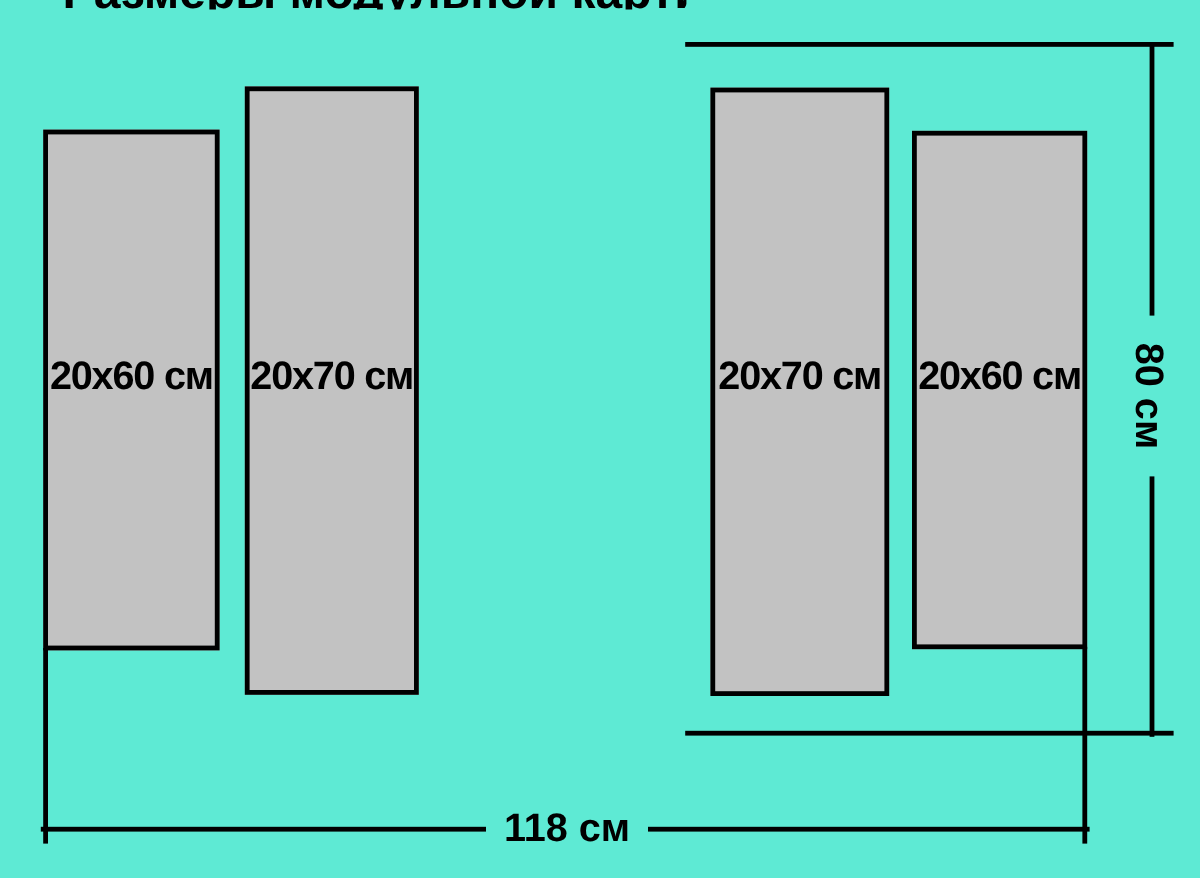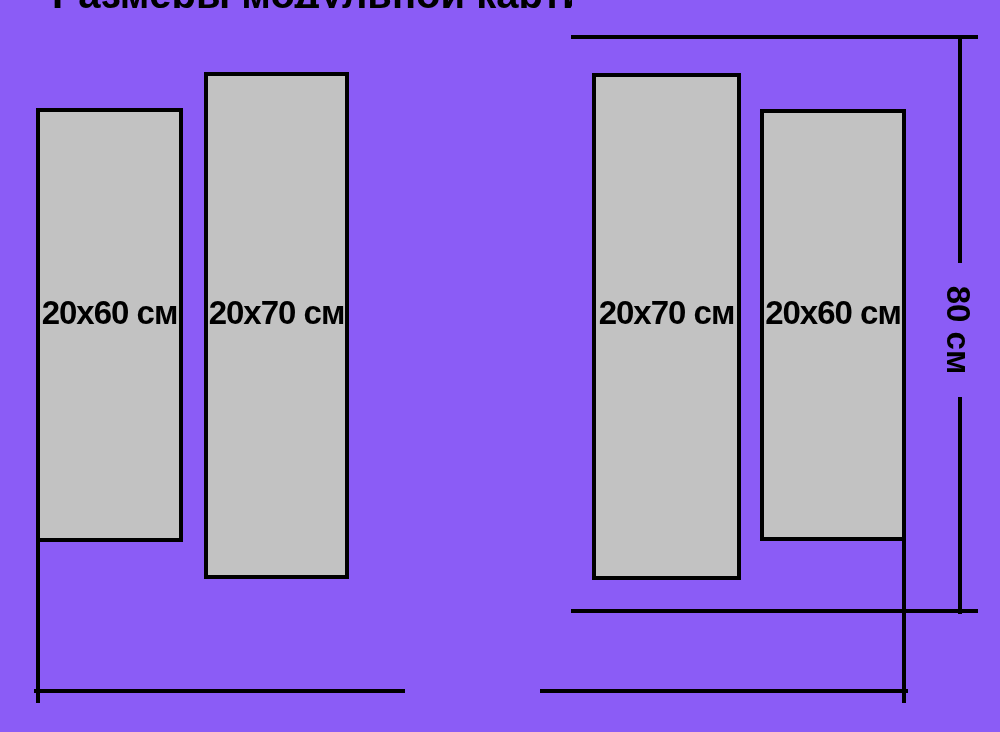--- a/index.html
+++ b/index.html
@@ -4,21 +4,21 @@
 <style>
   html, body {
     margin: 0;
     padding: 0;
     background: #ffffff;
   }
   .stage {
     position: relative;
     width: 1000px;
     height: 732px;
-    background: #8b5cf6;
+    background: #5eead4;
     overflow: hidden;
     font-family: "Liberation Sans", sans-serif;
     color: #000;
   }
 
   
   .clipped-title {
     position: absolute;
     left: 52px;
     top: 0;
@@ -131,14 +131,15 @@
   <div class="line dim-top-h"></div>
   <div class="line dim-bottom-h"></div>
   <div class="line dim-right-v-up"></div>
   <div class="line dim-right-v-down"></div>
   <div class="dim-label dim-label-height">80 см</div>
 
   <div class="line dim-left-v"></div>
   <div class="line dim-right-v118"></div>
   <div class="line dim-width-h-l"></div>
   <div class="line dim-width-h-r"></div>
+  <div class="dim-label dim-label-width">118 см</div>
 
 </div>
 
 </body></html>

